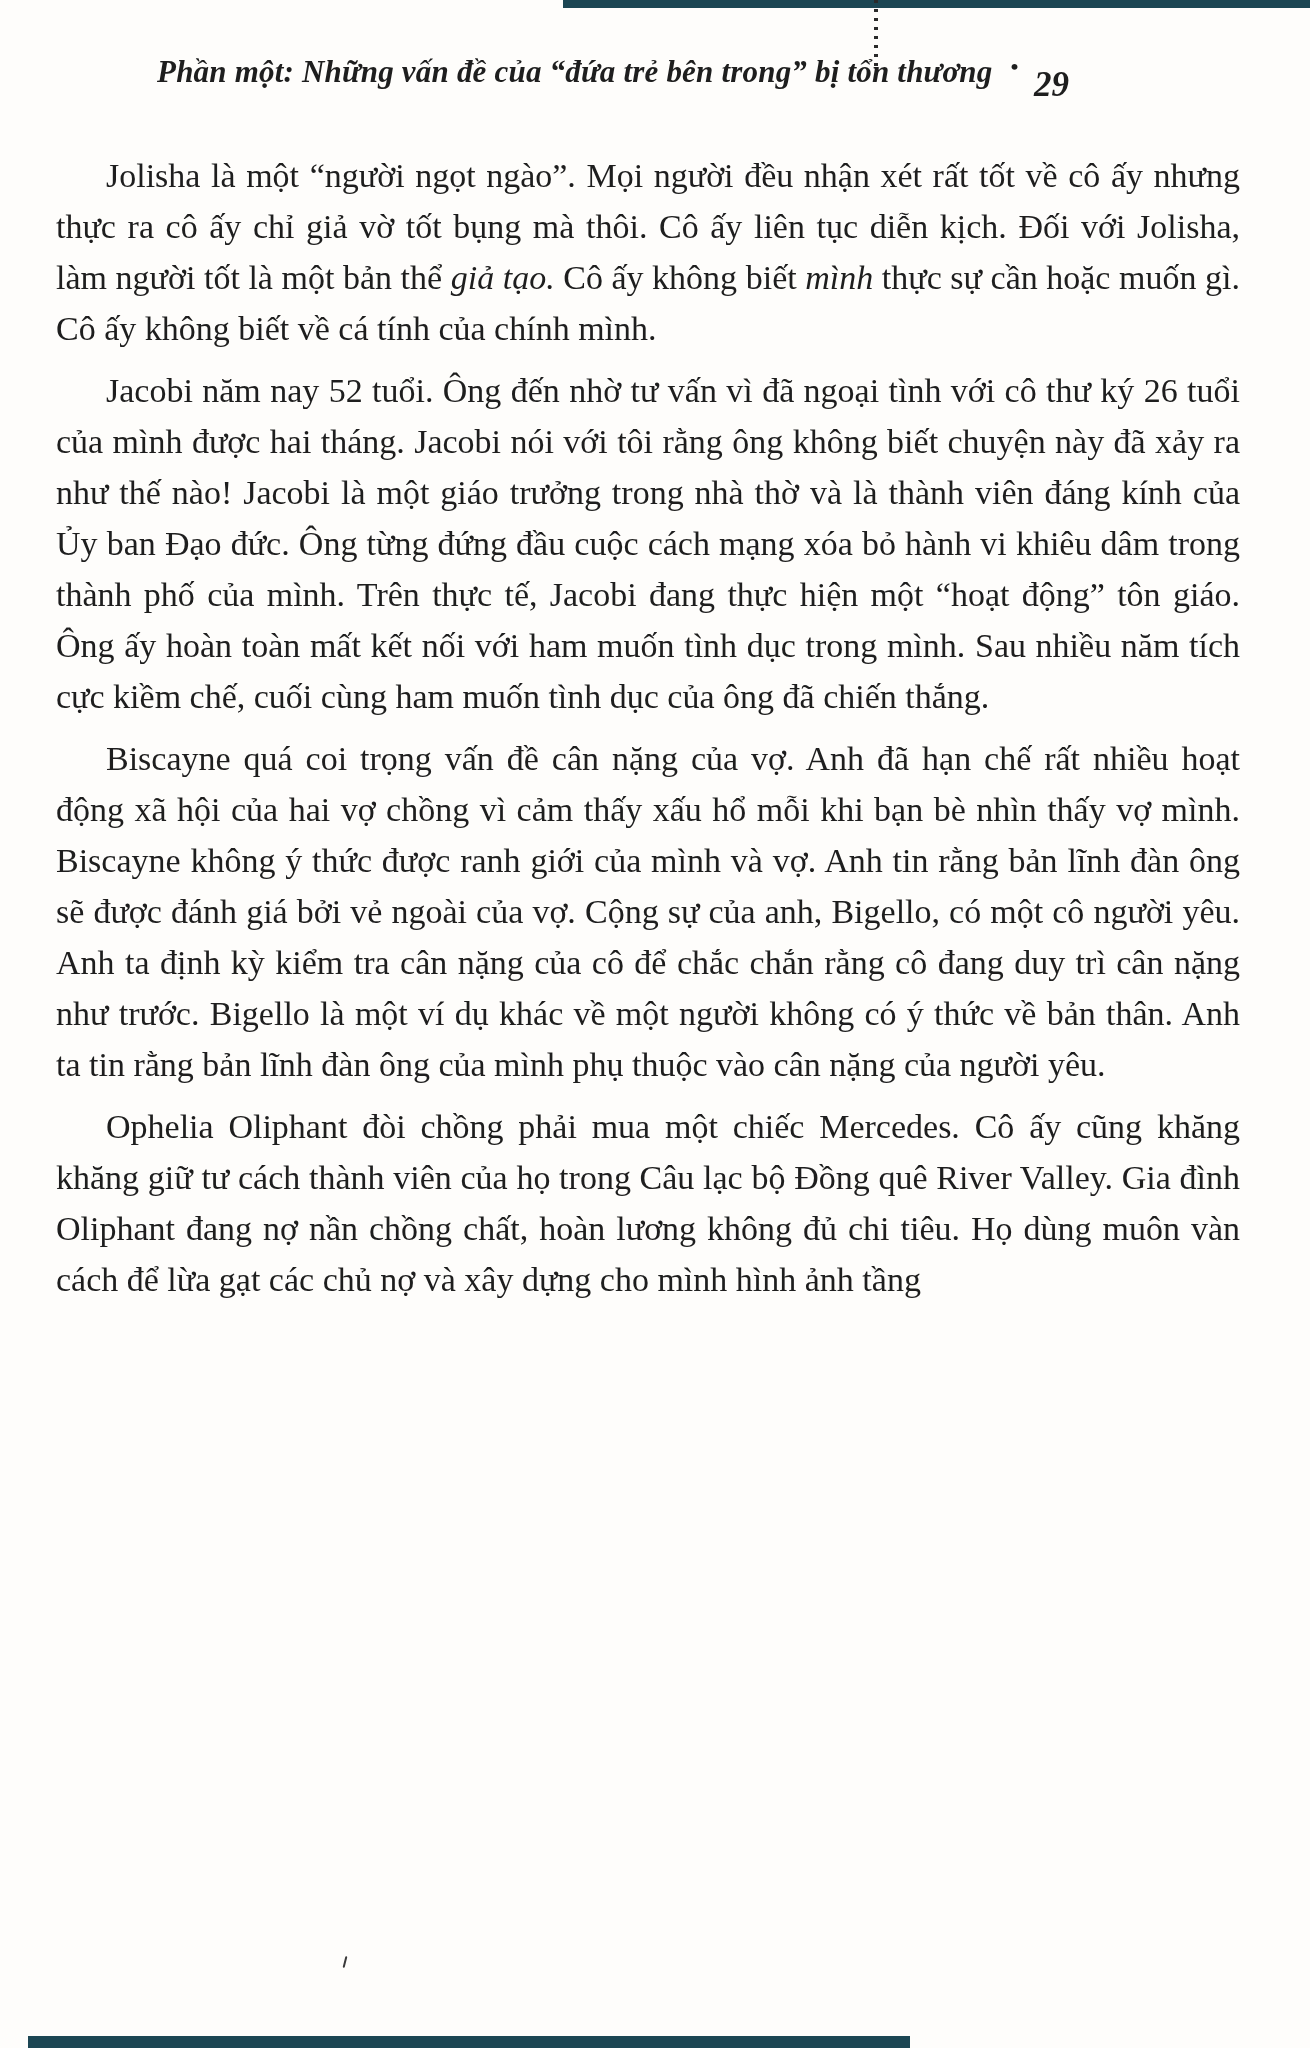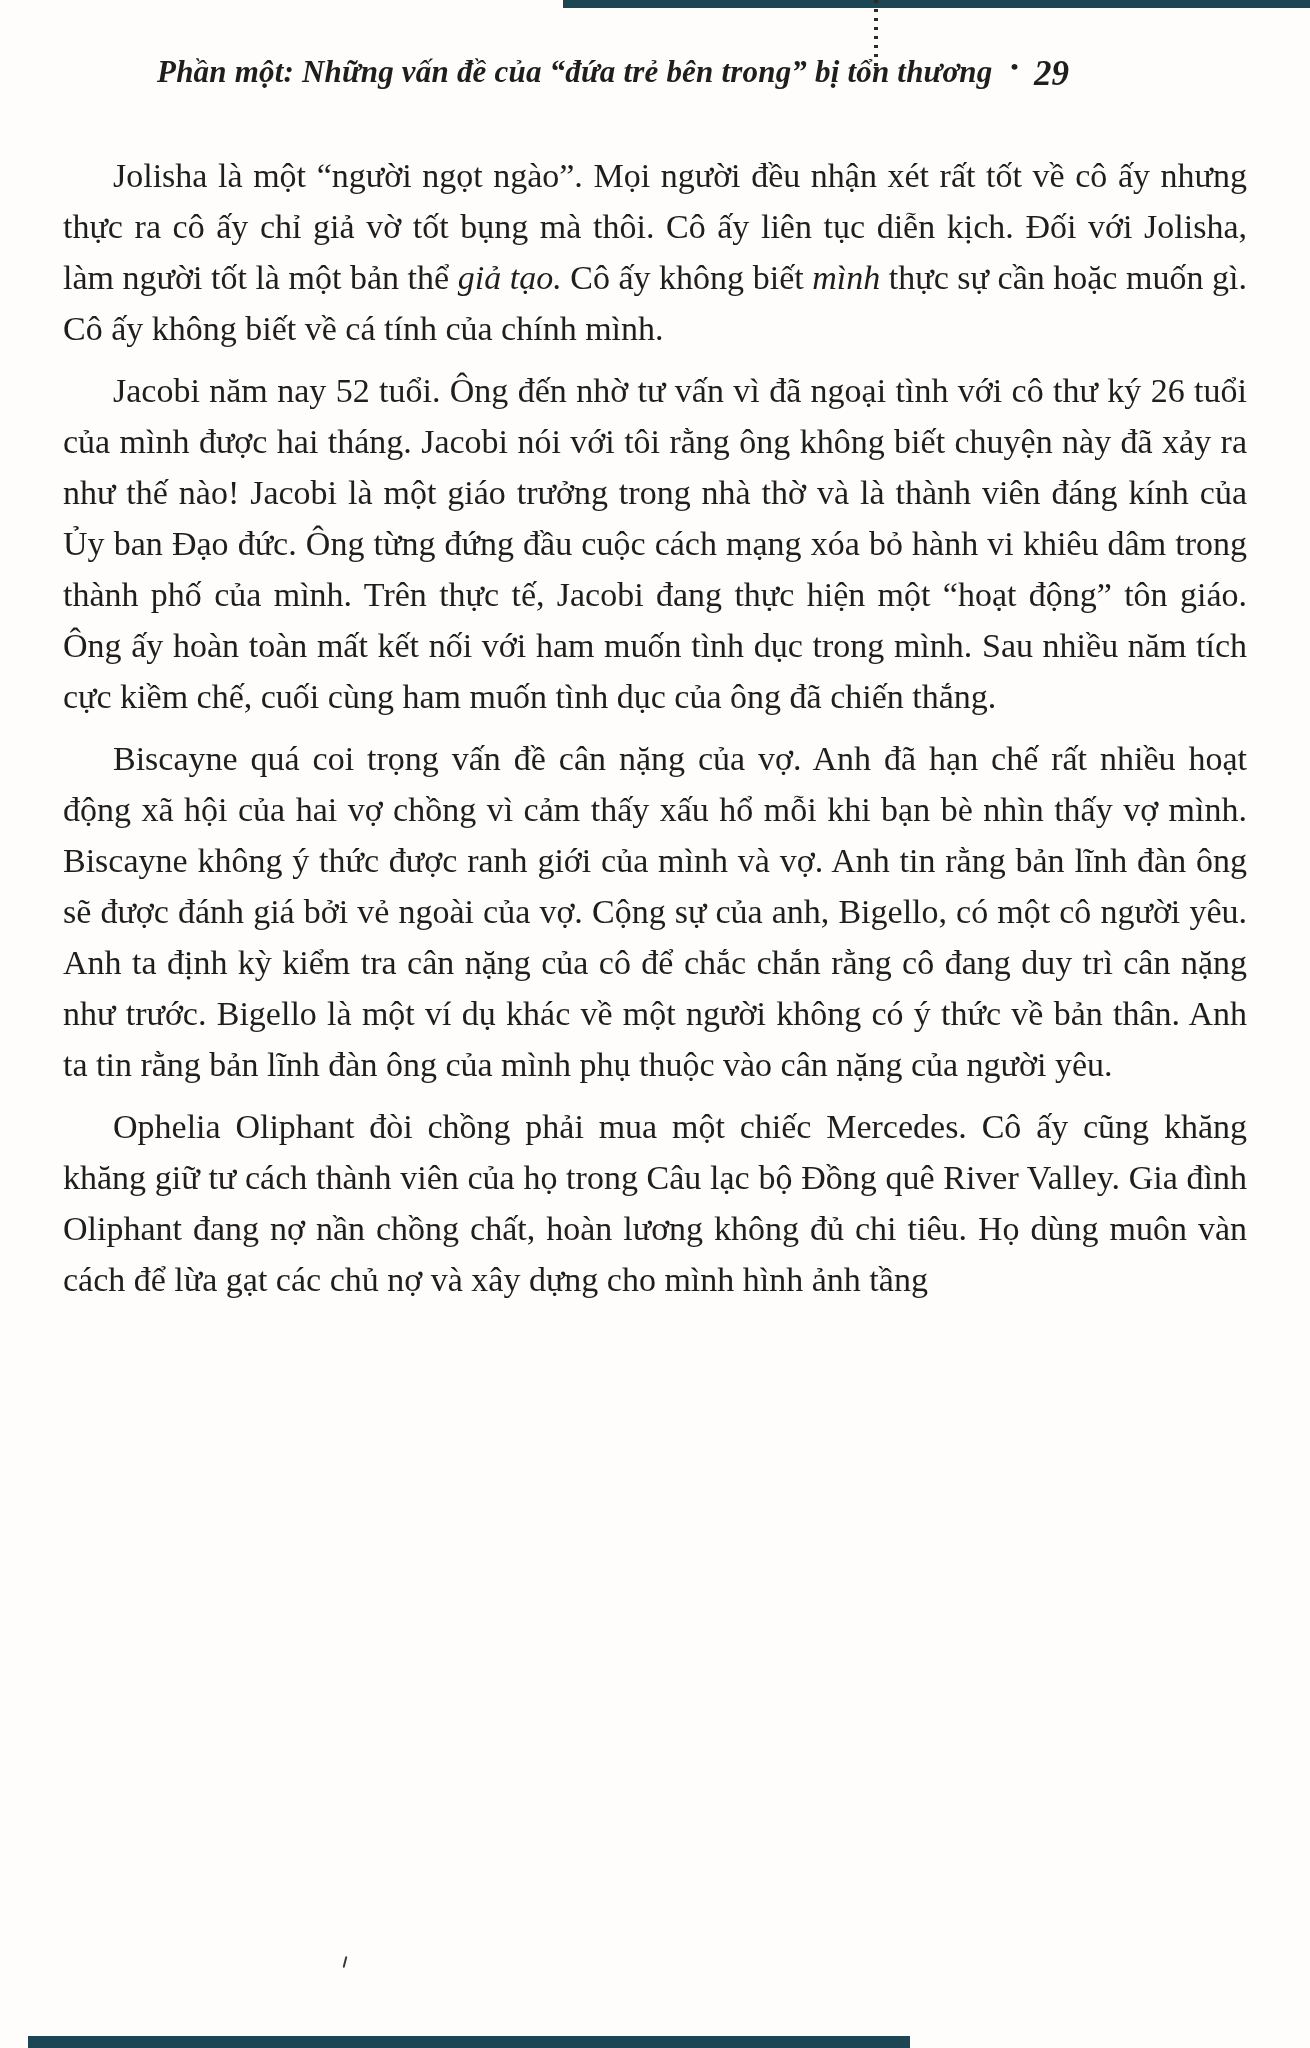--- a/index.html
+++ b/index.html
@@ -39,24 +39,24 @@
     position:absolute;
     top:54px; left:157px;
     display:flex;
     align-items:flex-start;
     font-style:italic;
     font-weight:bold;
     white-space:nowrap;
   }
   .header-title{ font-size:31px; letter-spacing:0.2px; }
   .header-bullet{ font-size:22px; margin:0 16px 0 18px; }
-  .header-page{ font-size:35px; }
+  .header-page{ font-size:35px;margin-top:11px; }
   .body-text{
     position:absolute;
-    top:150px; left:63px;
+    top:150px; left:56px;
     width:1184px;
     font-size:34px;
     line-height:51px;
     text-align:justify;
   }
   .body-text p{
     margin:0 0 11px 0;
     text-indent:50px;
   }
   .italic{ font-style:italic; }

